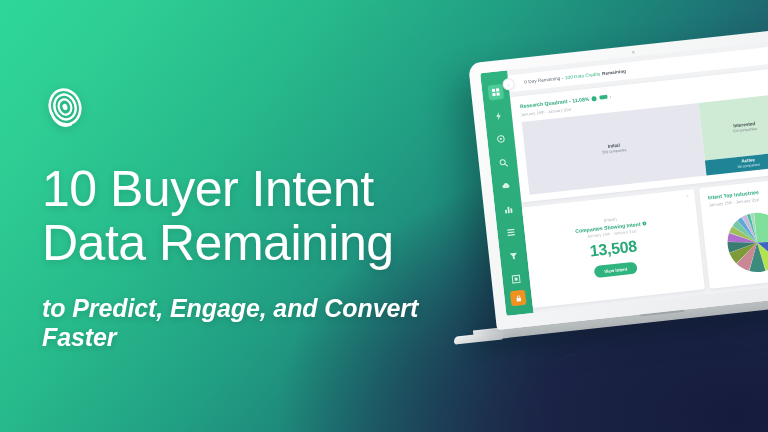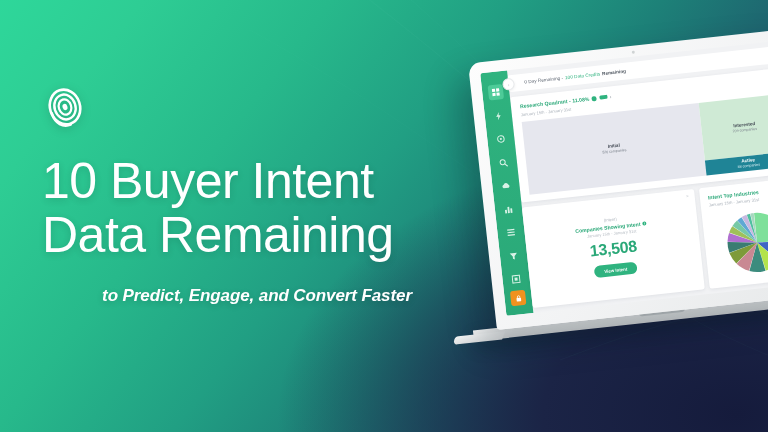--- a/index.html
+++ b/index.html
@@ -32,39 +32,38 @@
   
   .arcs { position:absolute; inset:0; pointer-events:none; opacity:.5; }
 
   
   .copy { position:absolute; left:42px; top:84px; width:430px; }
 
   .logo { width:46px; height:46px; position:relative; }
   .logo svg { display:block; width:46px; height:46px; filter:drop-shadow(0 2px 5px rgba(0,0,0,.18)); }
 
   .headline {
-    margin-top:24px;
+    margin-top:32px;
     color:#ffffff;
     font-size:50px;
     line-height:54px;
     font-weight:300;
     letter-spacing:-0.5px;
     text-shadow:0 2px 7px rgba(0,40,30,.16);
   }
   .headline .l2 { display:block; }
 
   .subhead {
     margin-top:24px;
     color:#ffffff;
-    font-size:17px;
+    font-size:25px;
     font-weight:bold;
     font-style:italic;
     letter-spacing:-0.1px;
     text-shadow:0 2px 6px rgba(0,40,30,.18);
-    text-align:center;
   }
 
   
   .laptop {
     position:absolute;
     left:497px; top:62px;
     width:330px; height:268px;
     transform:rotate(-6.2deg);
     transform-origin:0 100%;
   }

